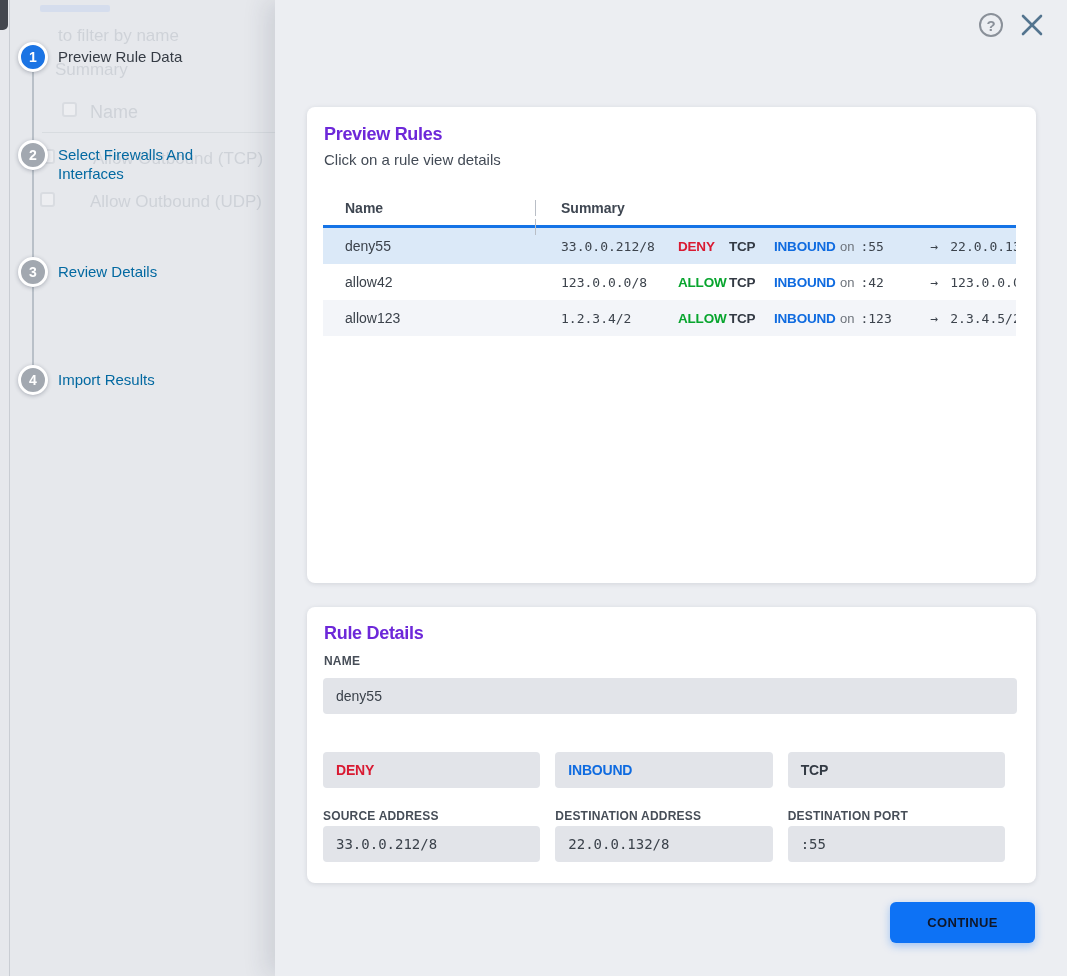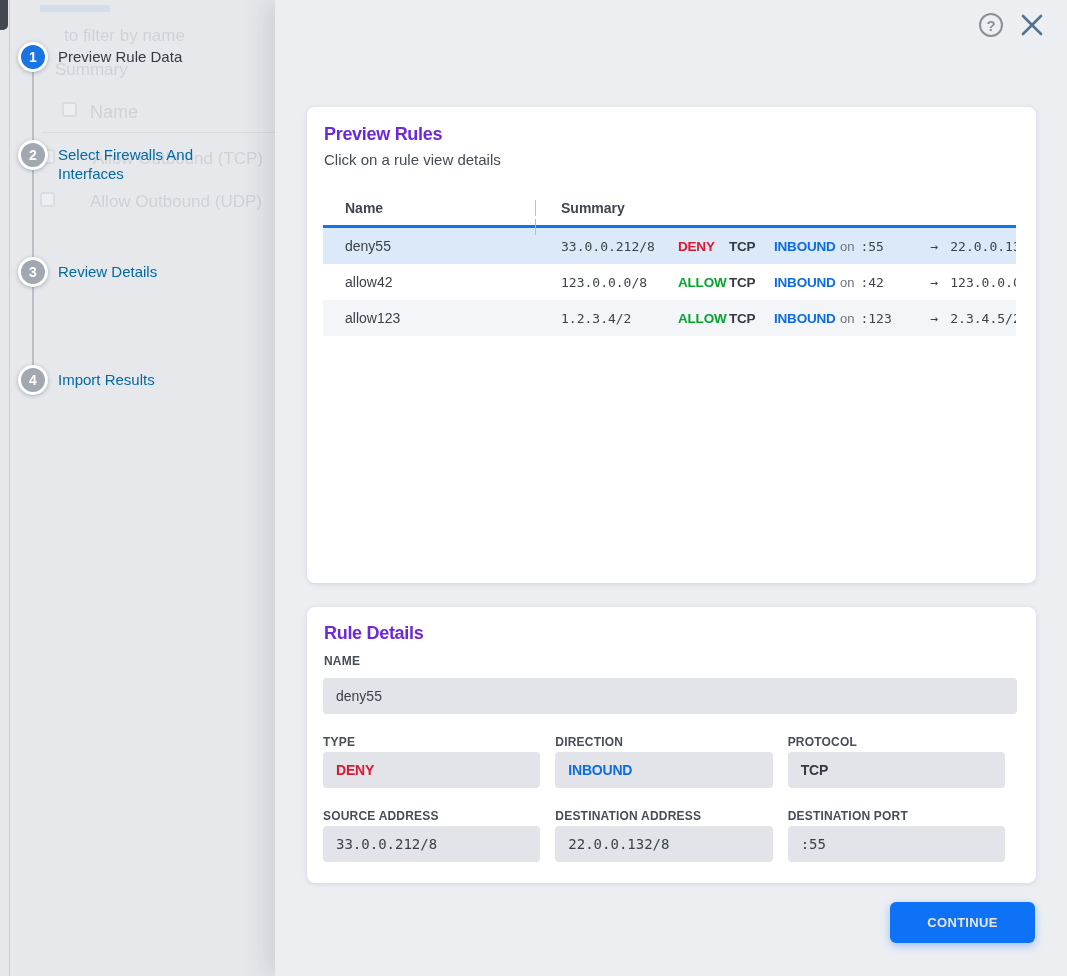--- a/index.html
+++ b/index.html
@@ -115,34 +115,34 @@
   .row-fields-1 { top:145px; }
   .row-labels-2 { top:202px; }
   .row-fields-2 { top:219px; }
   .val-deny { color:#d91a32; font-weight:700; letter-spacing:-0.2px; }
   .val-inbound { color:#0f6be0; font-weight:700; letter-spacing:-0.2px; }
   .val-proto { color:#333a44; font-weight:700; letter-spacing:-0.2px; }
 
   .continue-btn {
     position:absolute; left:615px; top:902px; width:145px; height:41px;
     background:#0d72f5; border:none; border-radius:6px;
-    color:#e5e5e5; font-family:"Liberation Sans", sans-serif;
+    color:#0f172a; font-family:"Liberation Sans", sans-serif;
     font-size:13px; font-weight:700; letter-spacing:.3px;
     cursor:pointer;
     box-shadow:0 3px 8px rgba(13,114,245,.35);
   }
 </style>
 </head>
 <body>
 
 <div class="backdrop">
   <div class="backdrop-dark-corner"></div>
   <div class="ghost-bar"></div>
   <div class="backdrop-edge-line"></div>
-  <div class="ghost" style="left:64px; top:26px; font-size:17px;">to filter by name</div>
+  <div class="ghost" style="left:58px; top:26px; font-size:17px;">to filter by name</div>
   <div class="ghost" style="left:55px; top:60px; font-size:17px;">Summary</div>
   <div class="ghost-box" style="left:62px; top:102px;"></div>
   <div class="ghost" style="left:90px; top:102px; font-size:18px;">Name</div>
   <div class="ghost-divider"></div>
   <div class="ghost-box" style="left:40px; top:149px;"></div>
   <div class="ghost" style="left:93px; top:149px; font-size:17px;">Allow Outbound (TCP)</div>
   <div class="ghost-box" style="left:40px; top:192px;"></div>
   <div class="ghost" style="left:90px; top:192px; font-size:17px;">Allow Outbound (UDP)</div>
 </div>
 
@@ -234,25 +234,20 @@
       </div>
     </div>
   </div>
 
   <div class="card card-details">
     <div class="card-title" style="top:16px;">Rule Details</div>
 
     <div class="field-label lbl-name">NAME</div>
     <div class="field fld-name">deny55</div>
 
-    <div class="form-row row-labels-1">
-      <div class="form-col field-label">TYPE</div>
-      <div class="form-col field-label">DIRECTION</div>
-      <div class="form-col field-label">PROTOCOL</div>
-    </div>
     <div class="form-row row-fields-1">
       <div class="form-col field val-deny">DENY</div>
       <div class="form-col field val-inbound">INBOUND</div>
       <div class="form-col field val-proto">TCP</div>
     </div>
 
     <div class="form-row row-labels-2">
       <div class="form-col field-label">SOURCE ADDRESS</div>
       <div class="form-col field-label">DESTINATION ADDRESS</div>
       <div class="form-col field-label">DESTINATION PORT</div>

